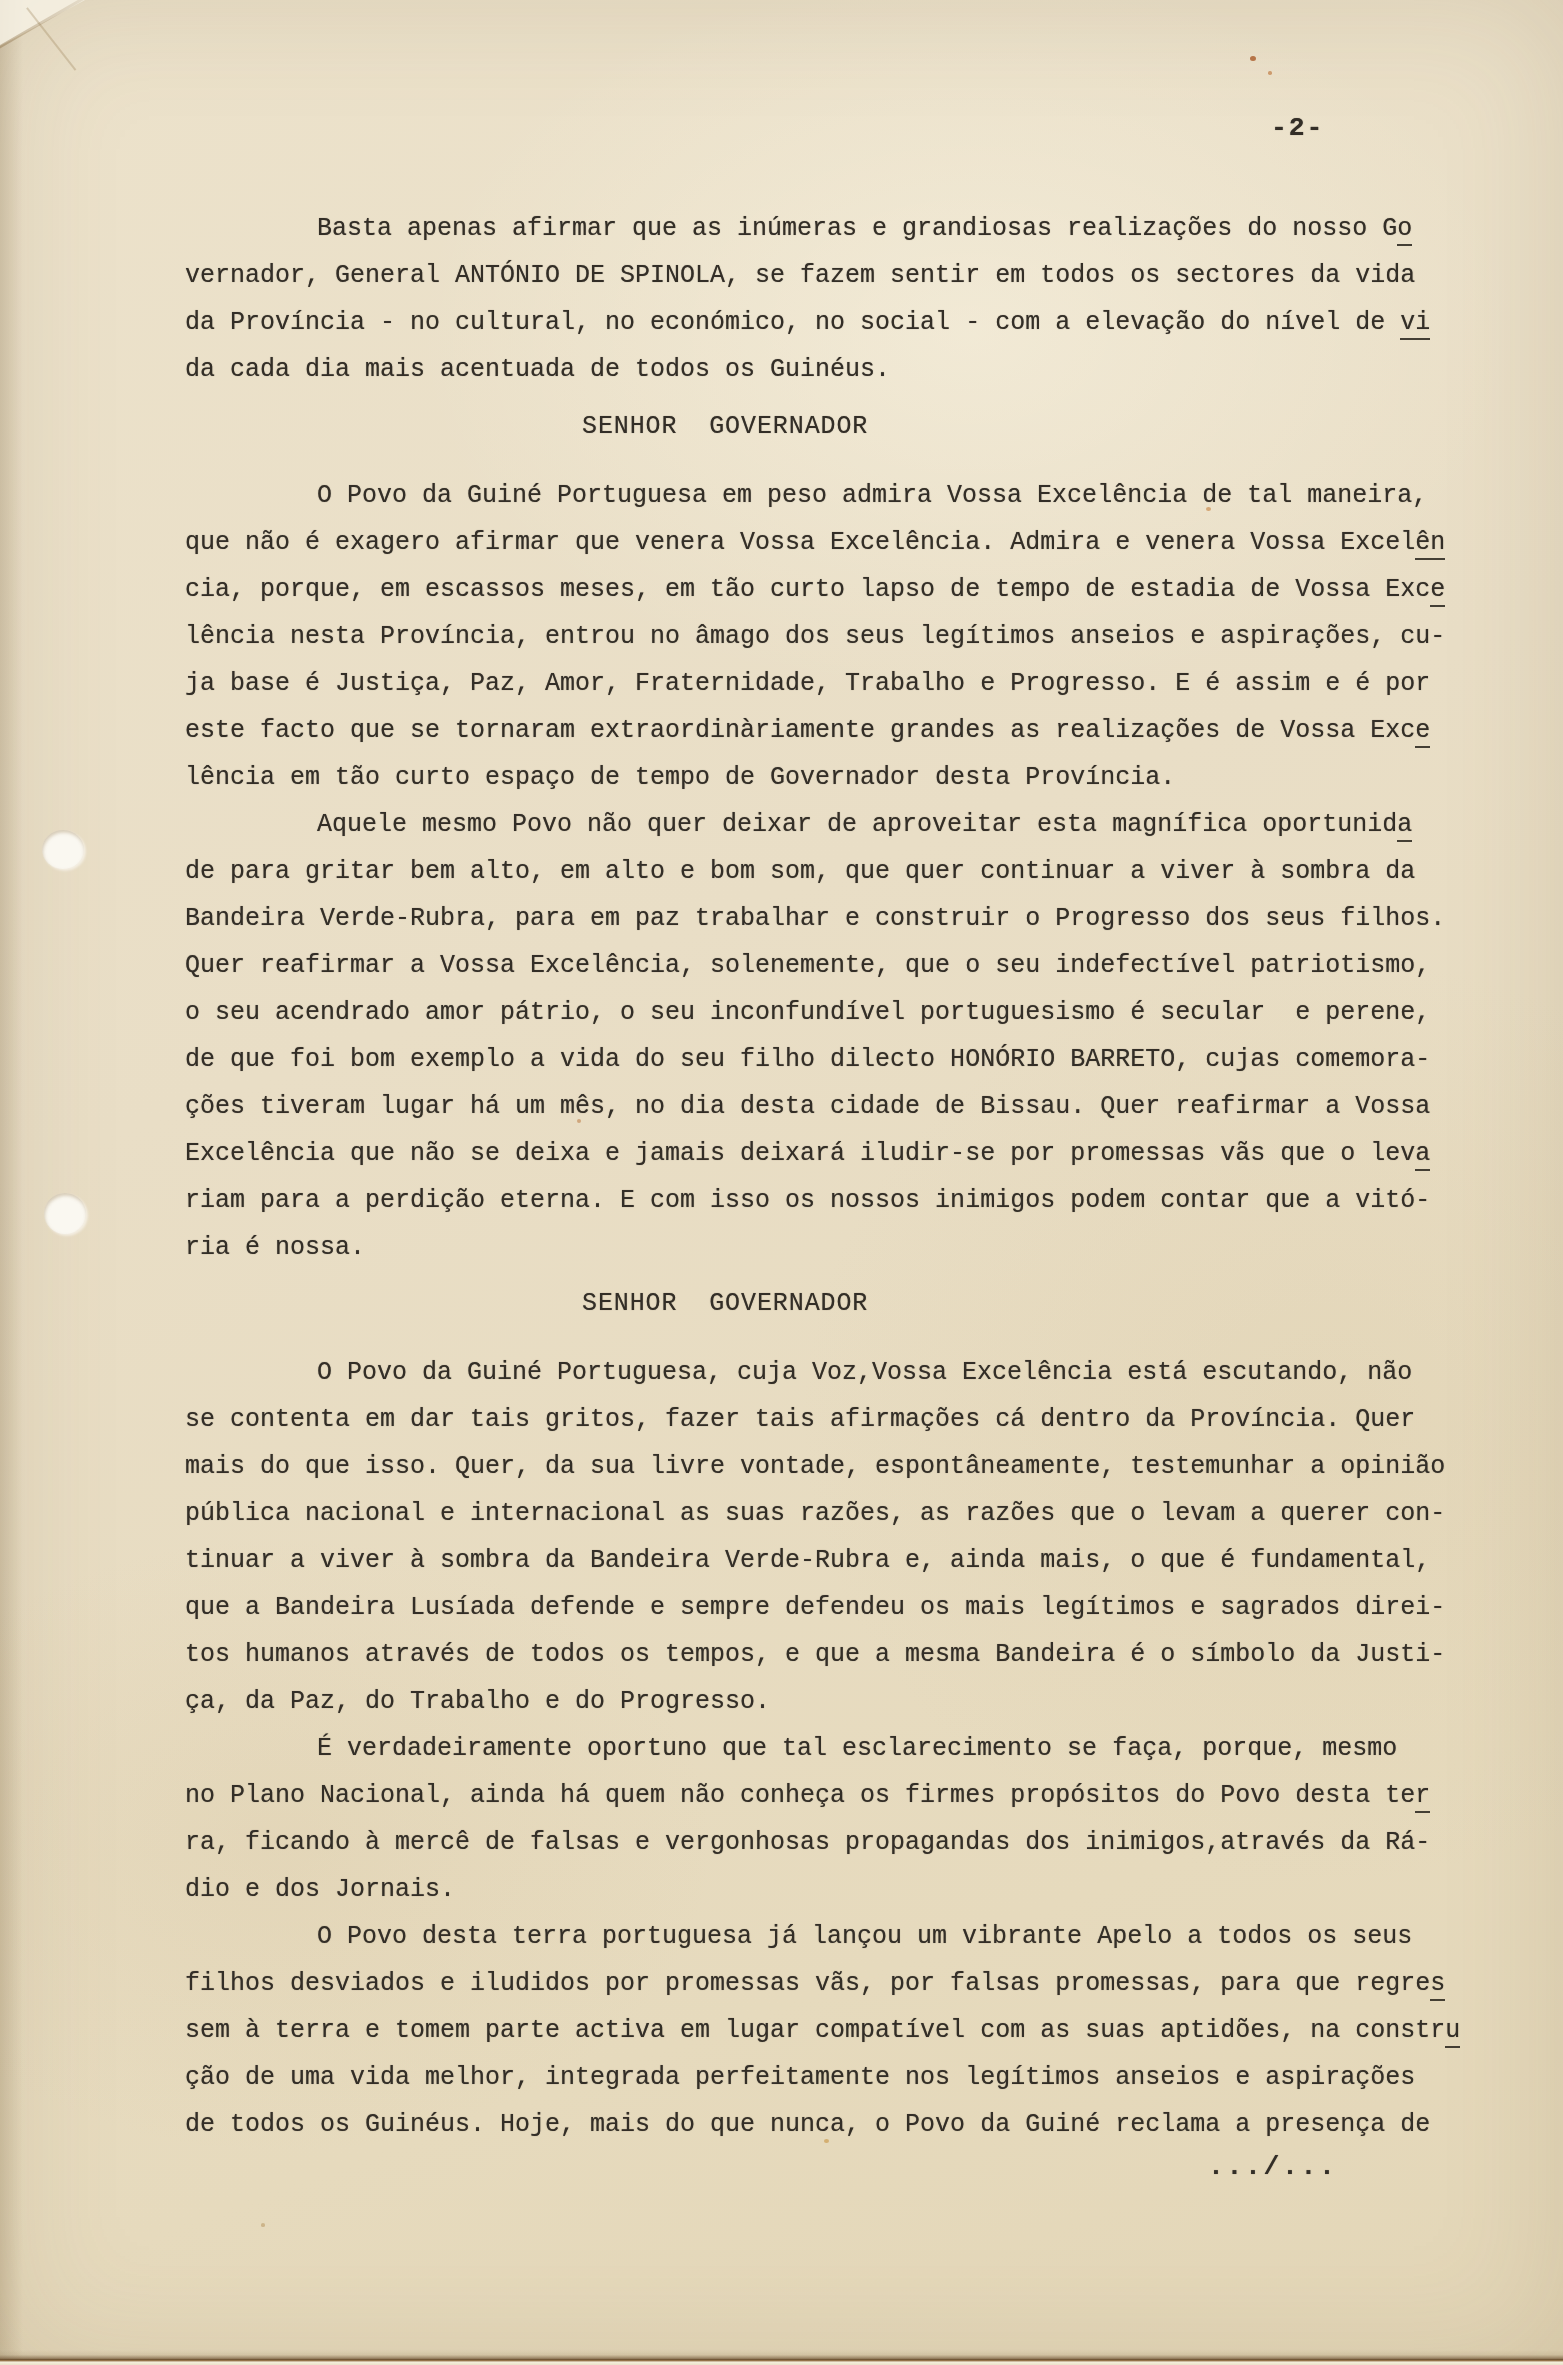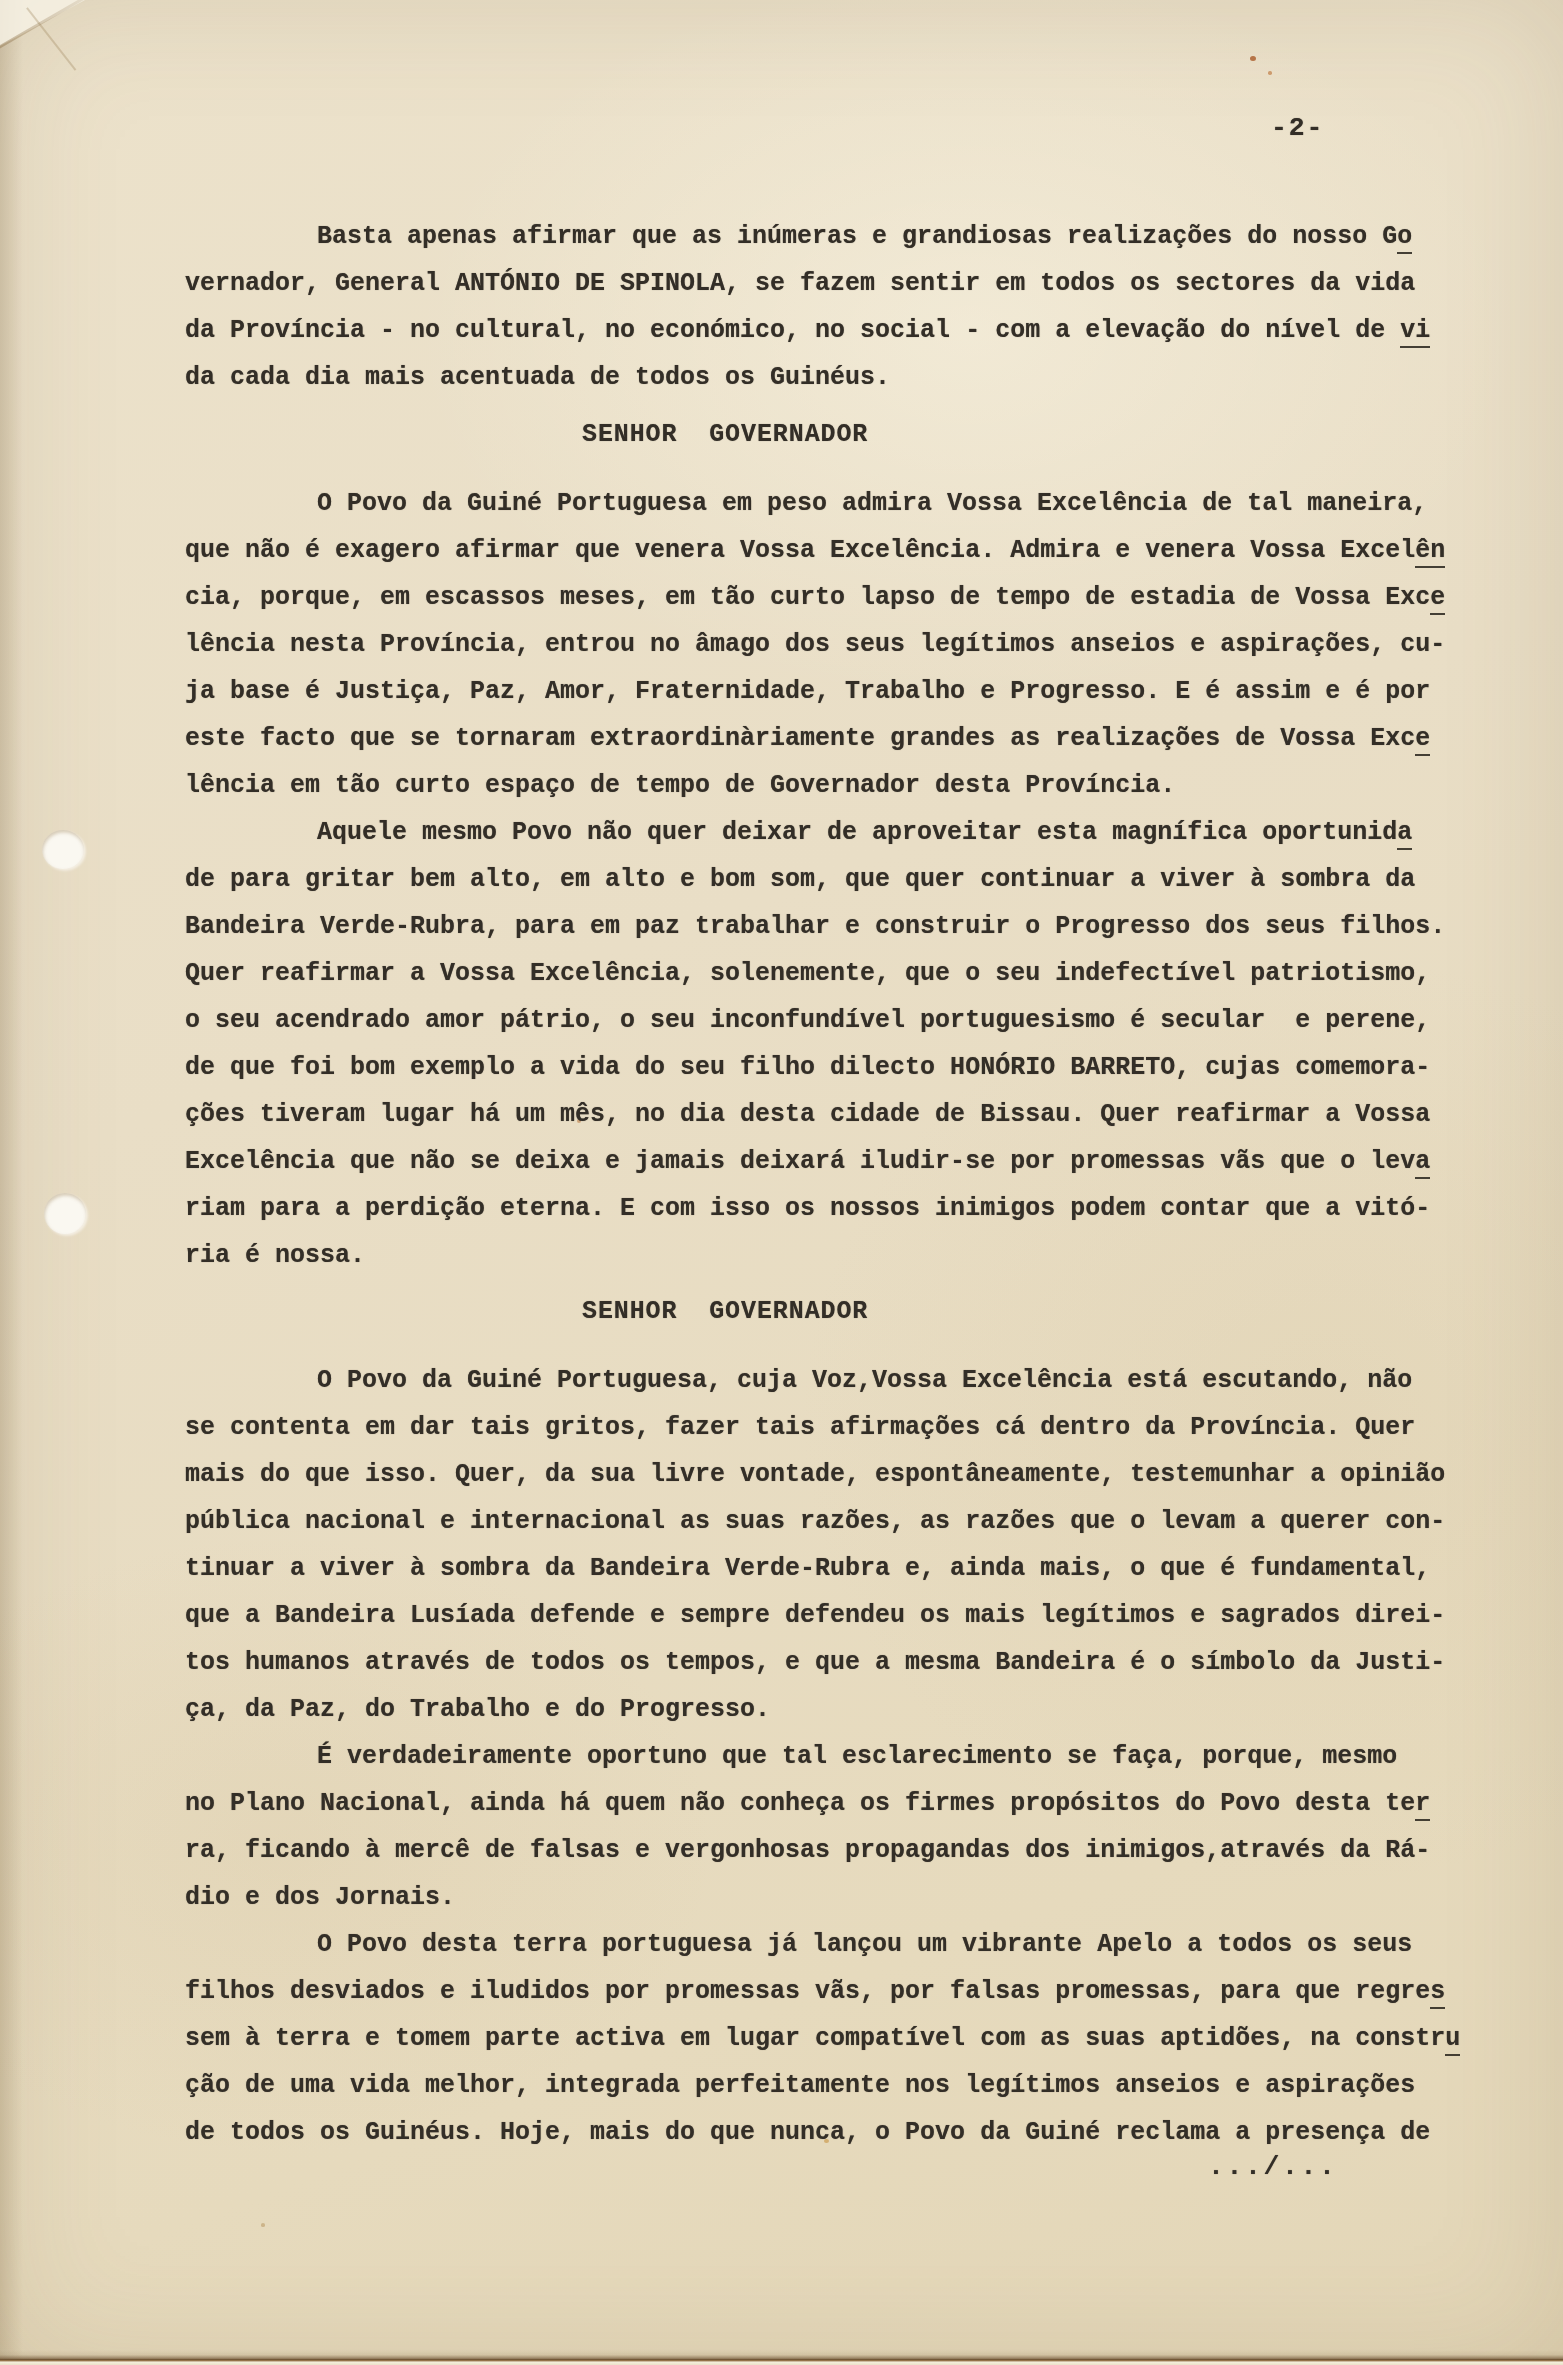--- a/index.html
+++ b/index.html
@@ -70,22 +70,22 @@
       #f4efdd 76%,
       #e8ddc1 100%);
   }
   
   .page-number {
     position: absolute; left: 1271px; top: 113px;
     font-size: 26.5px; font-weight: 700; letter-spacing: 1.8px;
     text-shadow: 0 0 0.9px rgba(45, 40, 32, 0.6);
   }
   .doc-body {
-    position: absolute; left: 185px; top: 213px; width: 1306px;
-    font-size: 25px; line-height: 47px; font-weight: 700;
+    position: absolute; left: 185px; top: 205px; width: 1306px;
+    font-size: 25px; line-height: 47px; font-weight: 400;
     white-space: pre;
     text-shadow: 0 0 0.9px rgba(45, 40, 32, 0.55);
   }
   .doc-body .line { height: 47px; }
   .doc-body .line.indent { padding-left: 132px; }
   .doc-body .heading {
     padding-left: 397px; margin-top: 9.7px; margin-bottom: 22px;
     letter-spacing: 0.9px; height: 47px;
   }
   .ul { border-bottom: 2.6px solid rgba(50, 45, 37, 0.9); padding-bottom: 0.9px; }

